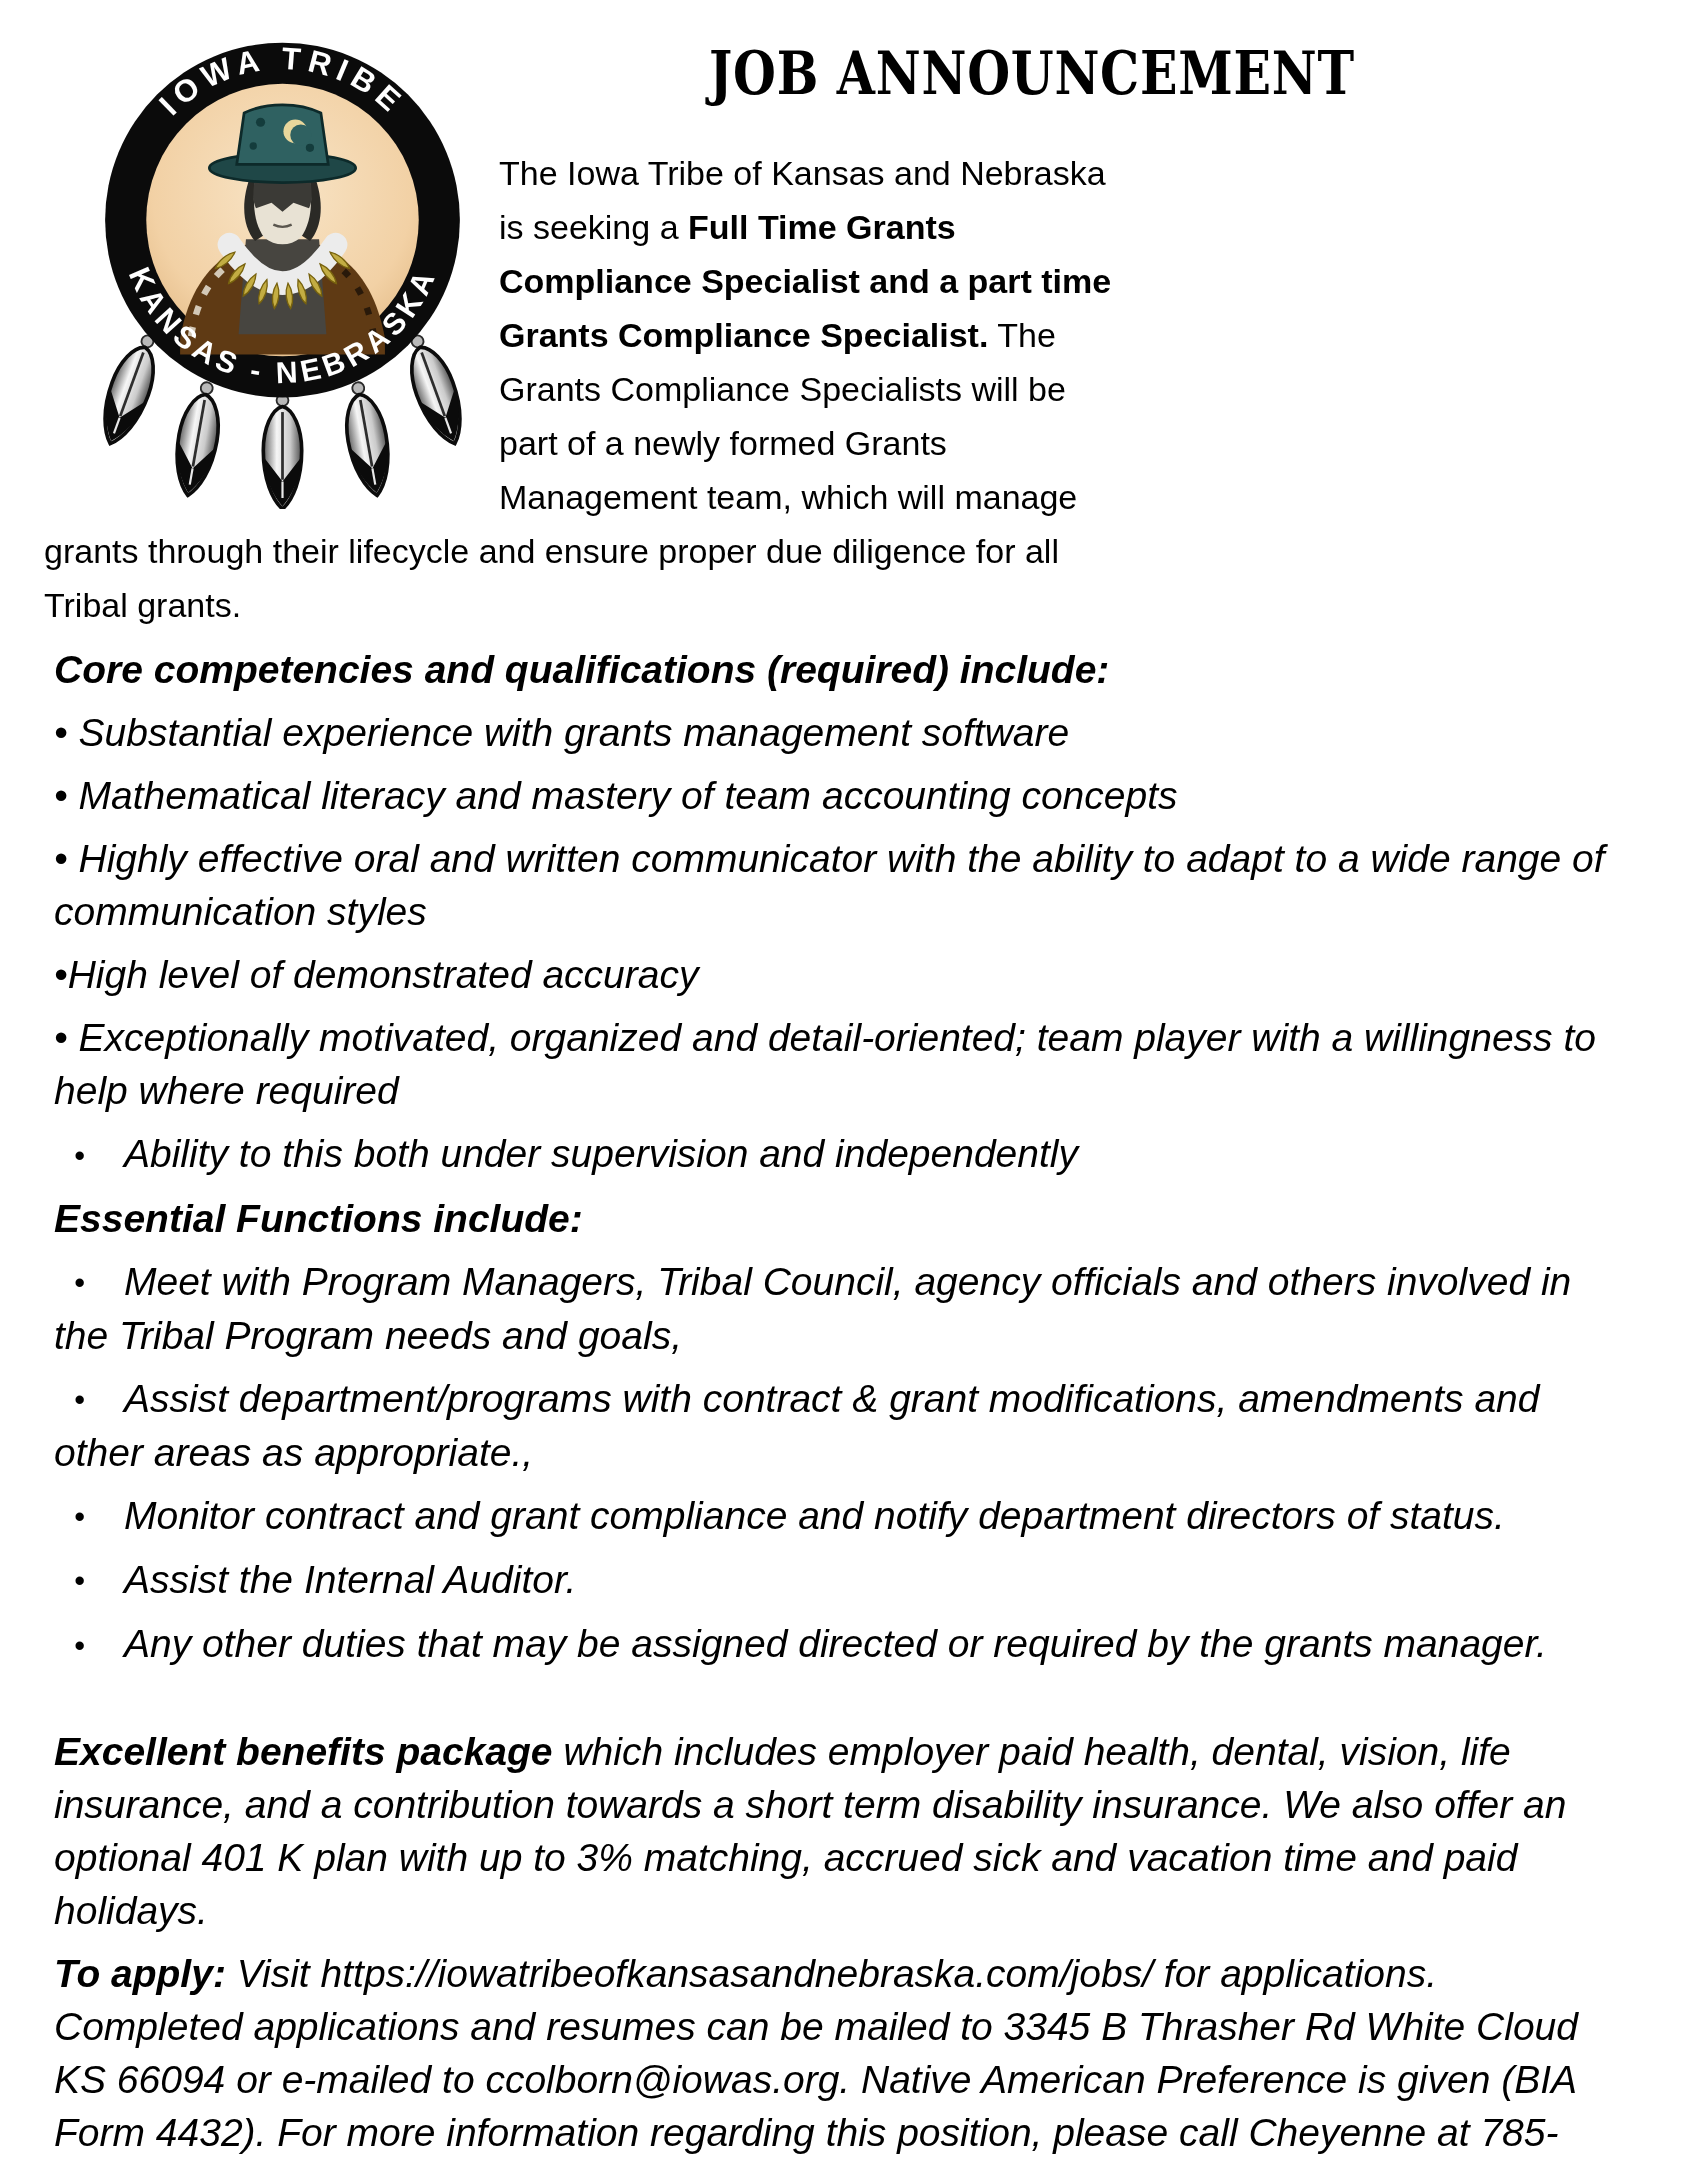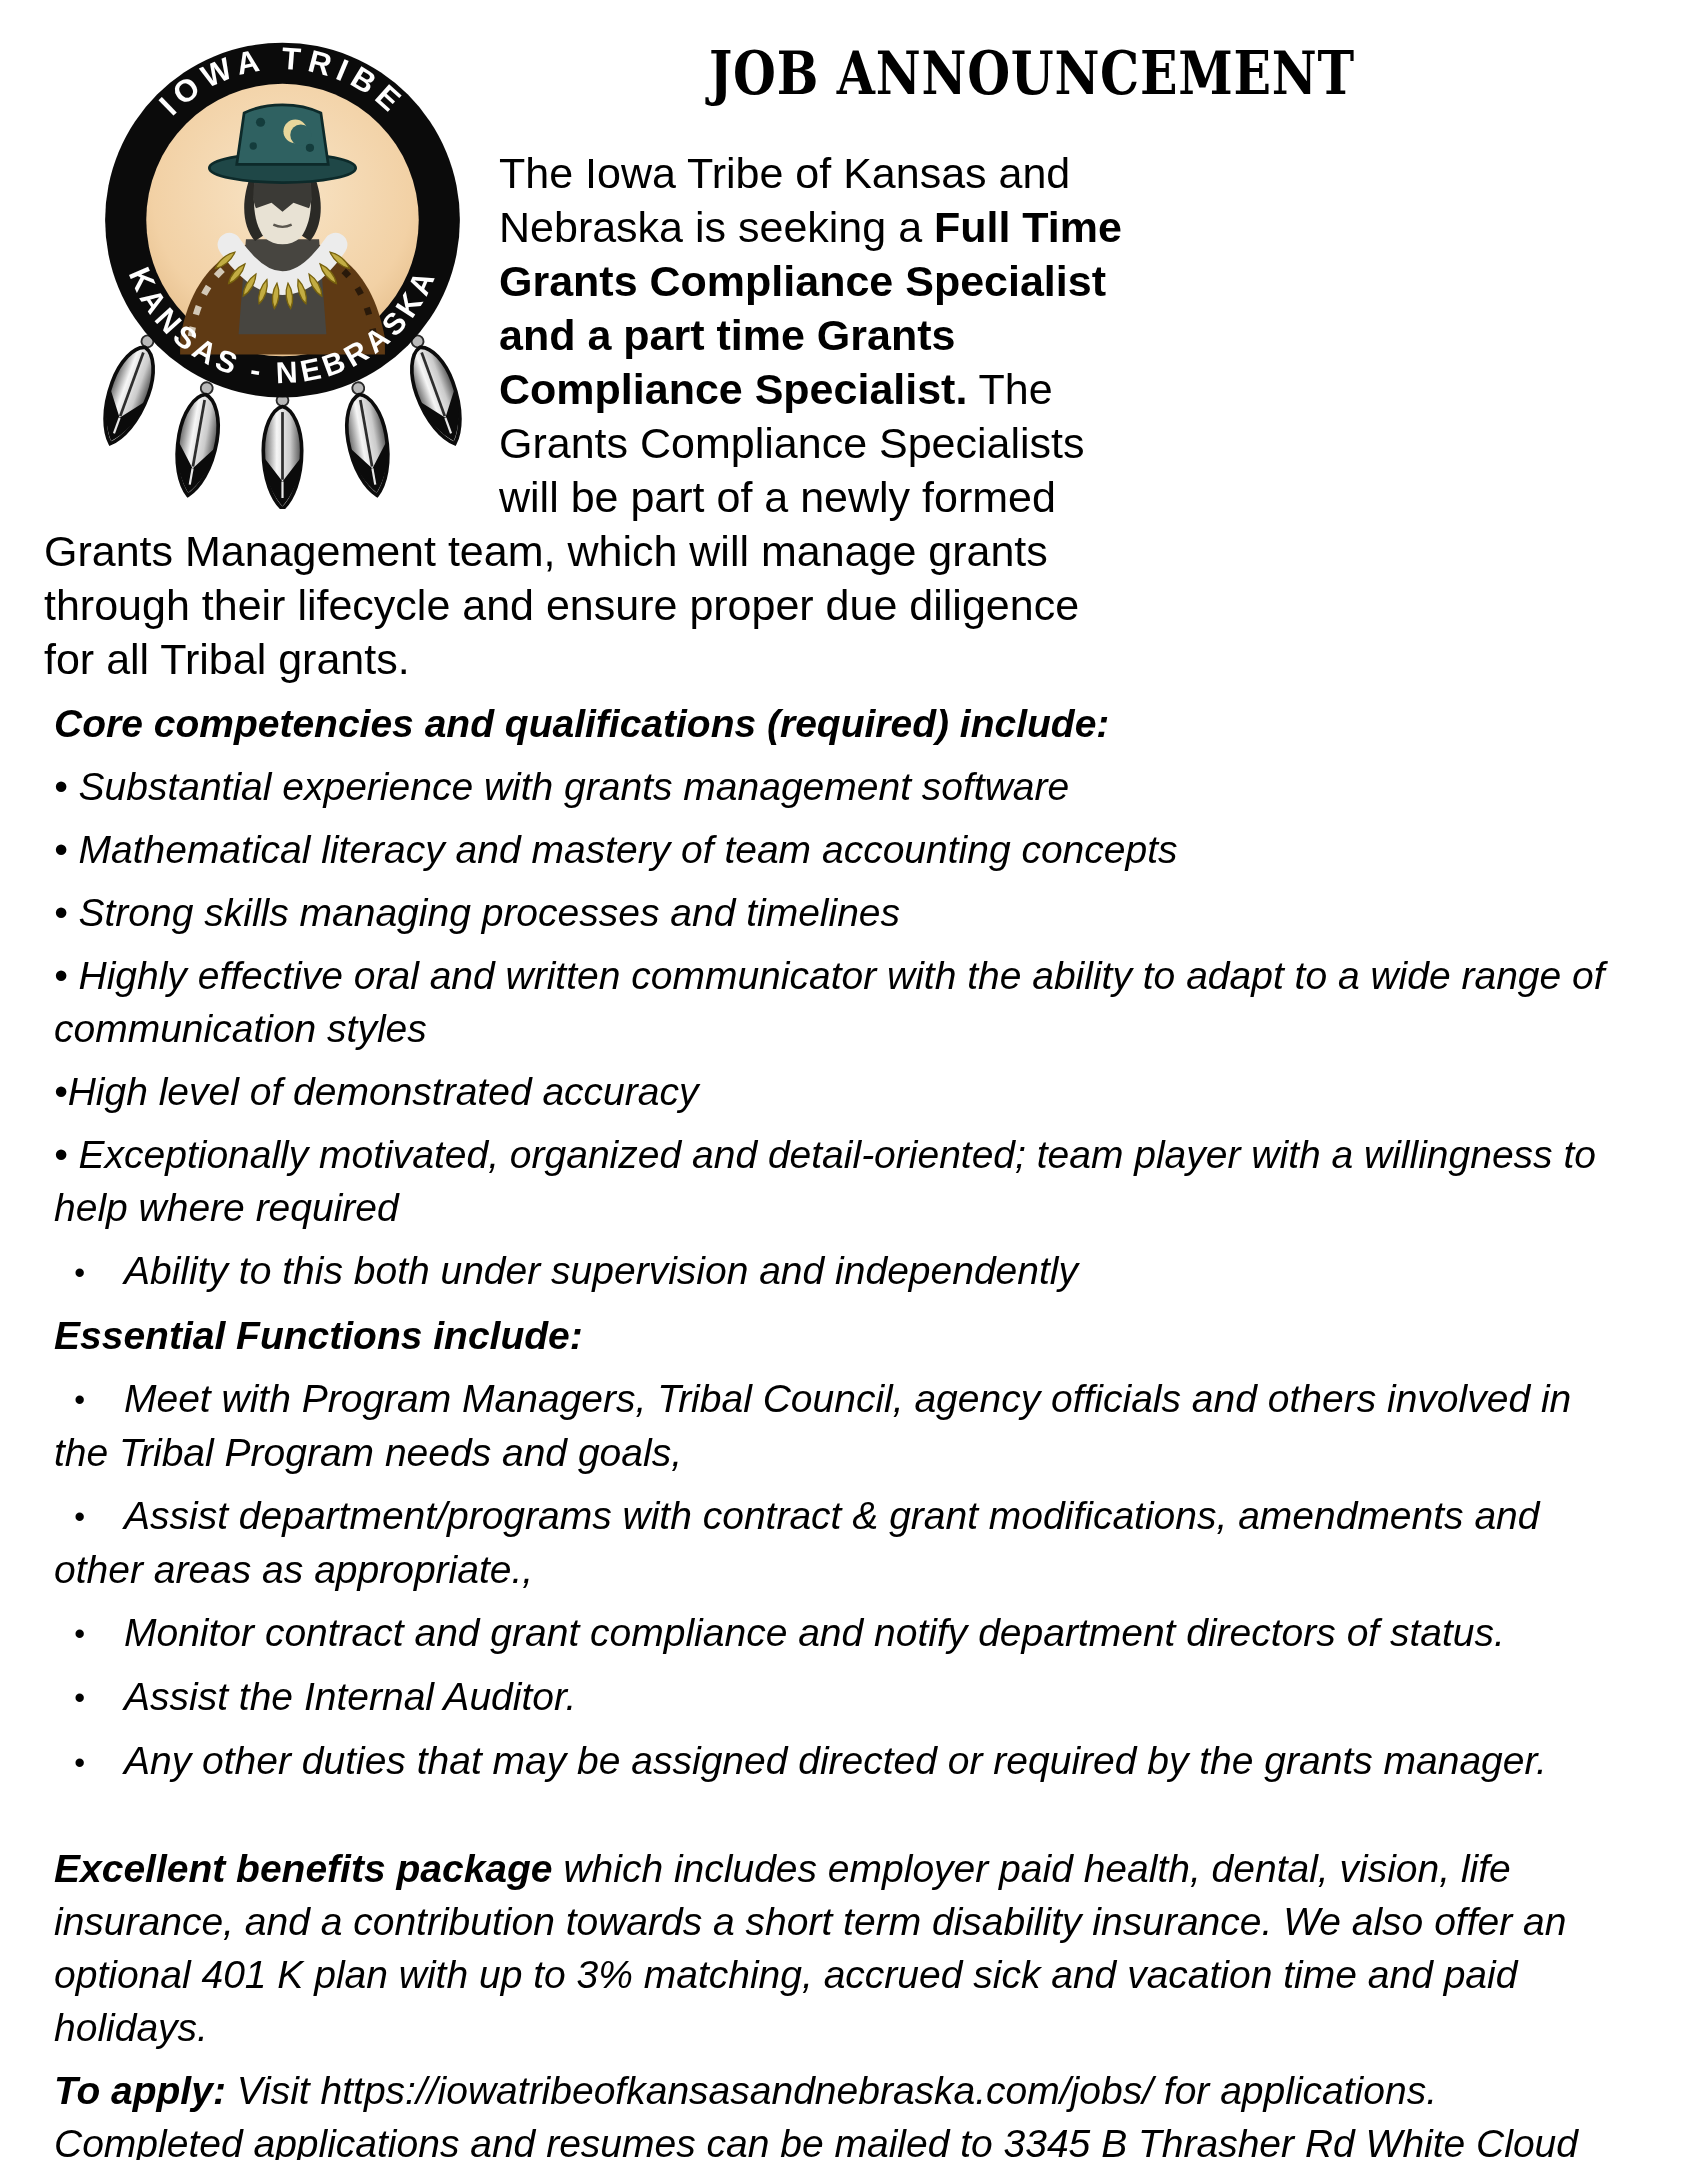--- a/index.html
+++ b/index.html
@@ -32,21 +32,21 @@
     line-height:1.15;
     text-align:center;
     padding-left:169px;
     margin-top:5.5px;
     transform:scaleX(0.82);
     transform-origin:60% 50%;
     white-space:nowrap;
     letter-spacing:0.9px;
   }
   .intro {
-    font-size:43px;
+    font-size:34px;
     line-height:54px;
     max-width:1087px;
     margin-top:38px;
   }
   
   .main {
     padding:1.8px 64px 0 44px;
     font-size:39px;
     line-height:53px;
   }
@@ -157,21 +157,20 @@
 
     <p class="intro"><span>The Iowa Tribe of Kansas and Nebraska is seeking a </span><strong>Full Time Grants Compliance Specialist and a part time Grants Compliance Specialist.</strong><span> The Grants Compliance Specialists will be part of a newly formed Grants Management team, which will manage grants through their lifecycle and ensure proper due diligence for all Tribal grants.</span></p>
   </div>
 
   <div class="main">
 
     <p class="heading">Core competencies and qualifications (required) include:</p>
 
     <p>• Substantial experience with grants management software</p>
     <p>• Mathematical literacy and mastery of team accounting concepts</p>
-    <p>• Strong skills managing processes and timelines</p>
     <p>• Highly effective oral and written communicator with the ability to adapt to a wide range of communication styles</p>
     <p>•High level of demonstrated accuracy</p>
     <p>• Exceptionally motivated, organized and detail-oriented; team player with a willingness to help where required</p>
 
     <p class="sub-bullet"><span class="marker">•</span><span>Ability to this both under supervision and independently</span></p>
 
     <p class="heading">Essential Functions include:</p>
 
     <p class="sub-bullet"><span class="marker">•</span><span>Meet with Program Managers, Tribal Council, agency officials and others involved in the Tribal Program needs and goals,</span></p>
     <p class="sub-bullet"><span class="marker">•</span><span>Assist department/programs with contract &amp; grant modifications, amendments and other areas as appropriate.,</span></p>

